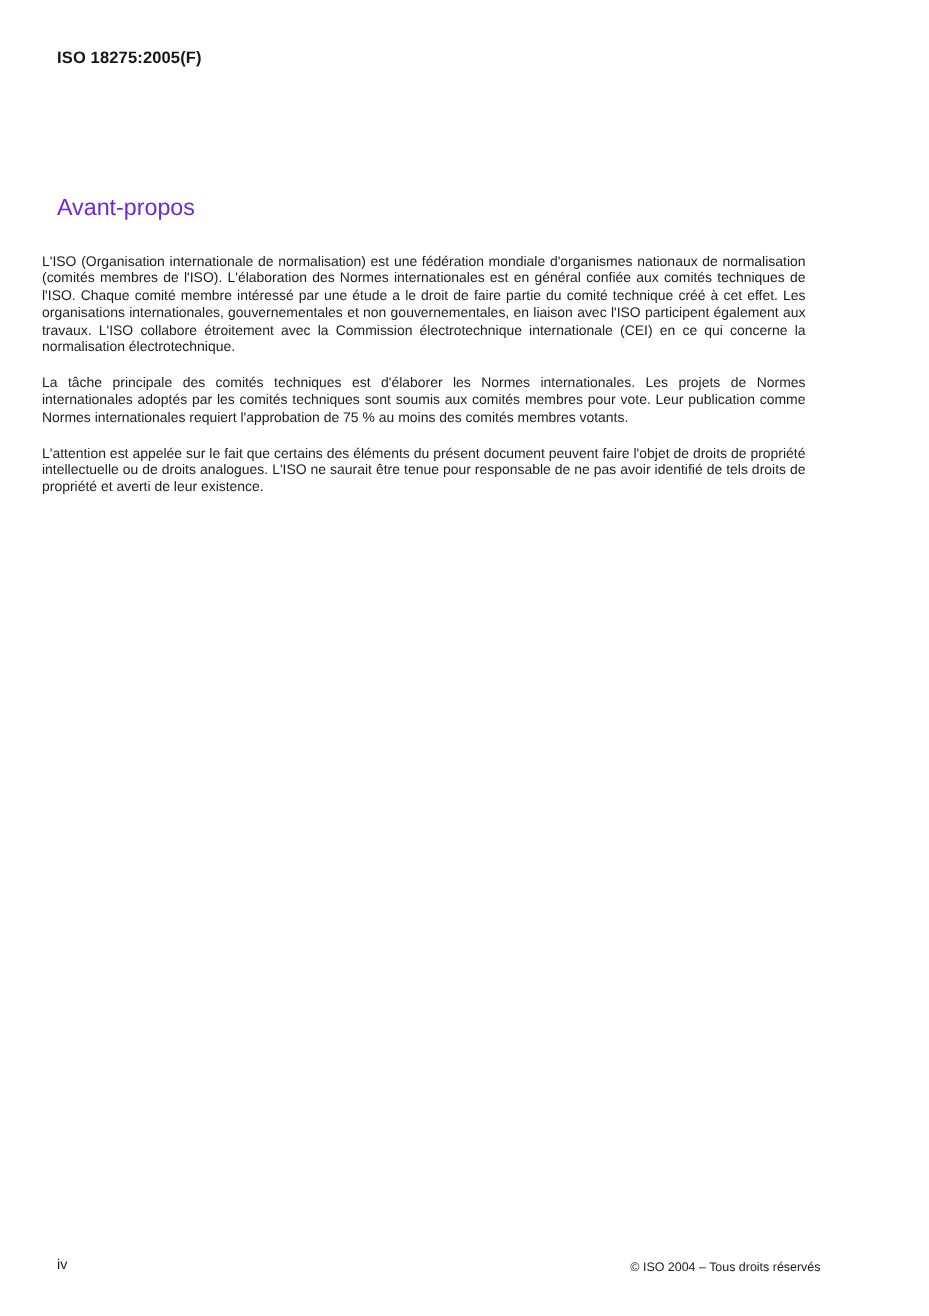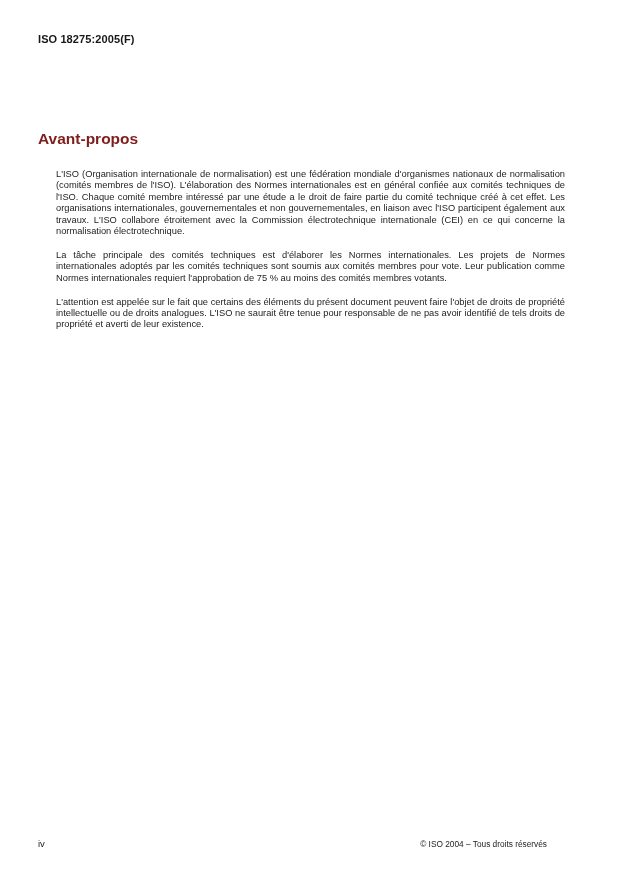--- a/index.html
+++ b/index.html
@@ -26,28 +26,28 @@
     font-weight: bold;
     letter-spacing: 0.1px;
     color: #171717;
   }
 
   .doc-title {
     position: absolute;
     top: 130px;
     left: 38px;
     font-size: 15.5px;
-    font-weight: bold;
-    color: #7f1d1d;
+    font-weight: normal;
+    color: #6d28d9;
   }
 
   .doc-body {
     position: absolute;
     top: 169px;
-    left: 56px;
+    left: 28px;
     width: 509px;
   }
 
   .doc-body p {
     font-size: 9.3px;
     line-height: 11.4px;
     text-align: justify;
     margin-bottom: 12.5px;
     color: #1c1c1c;
   }

